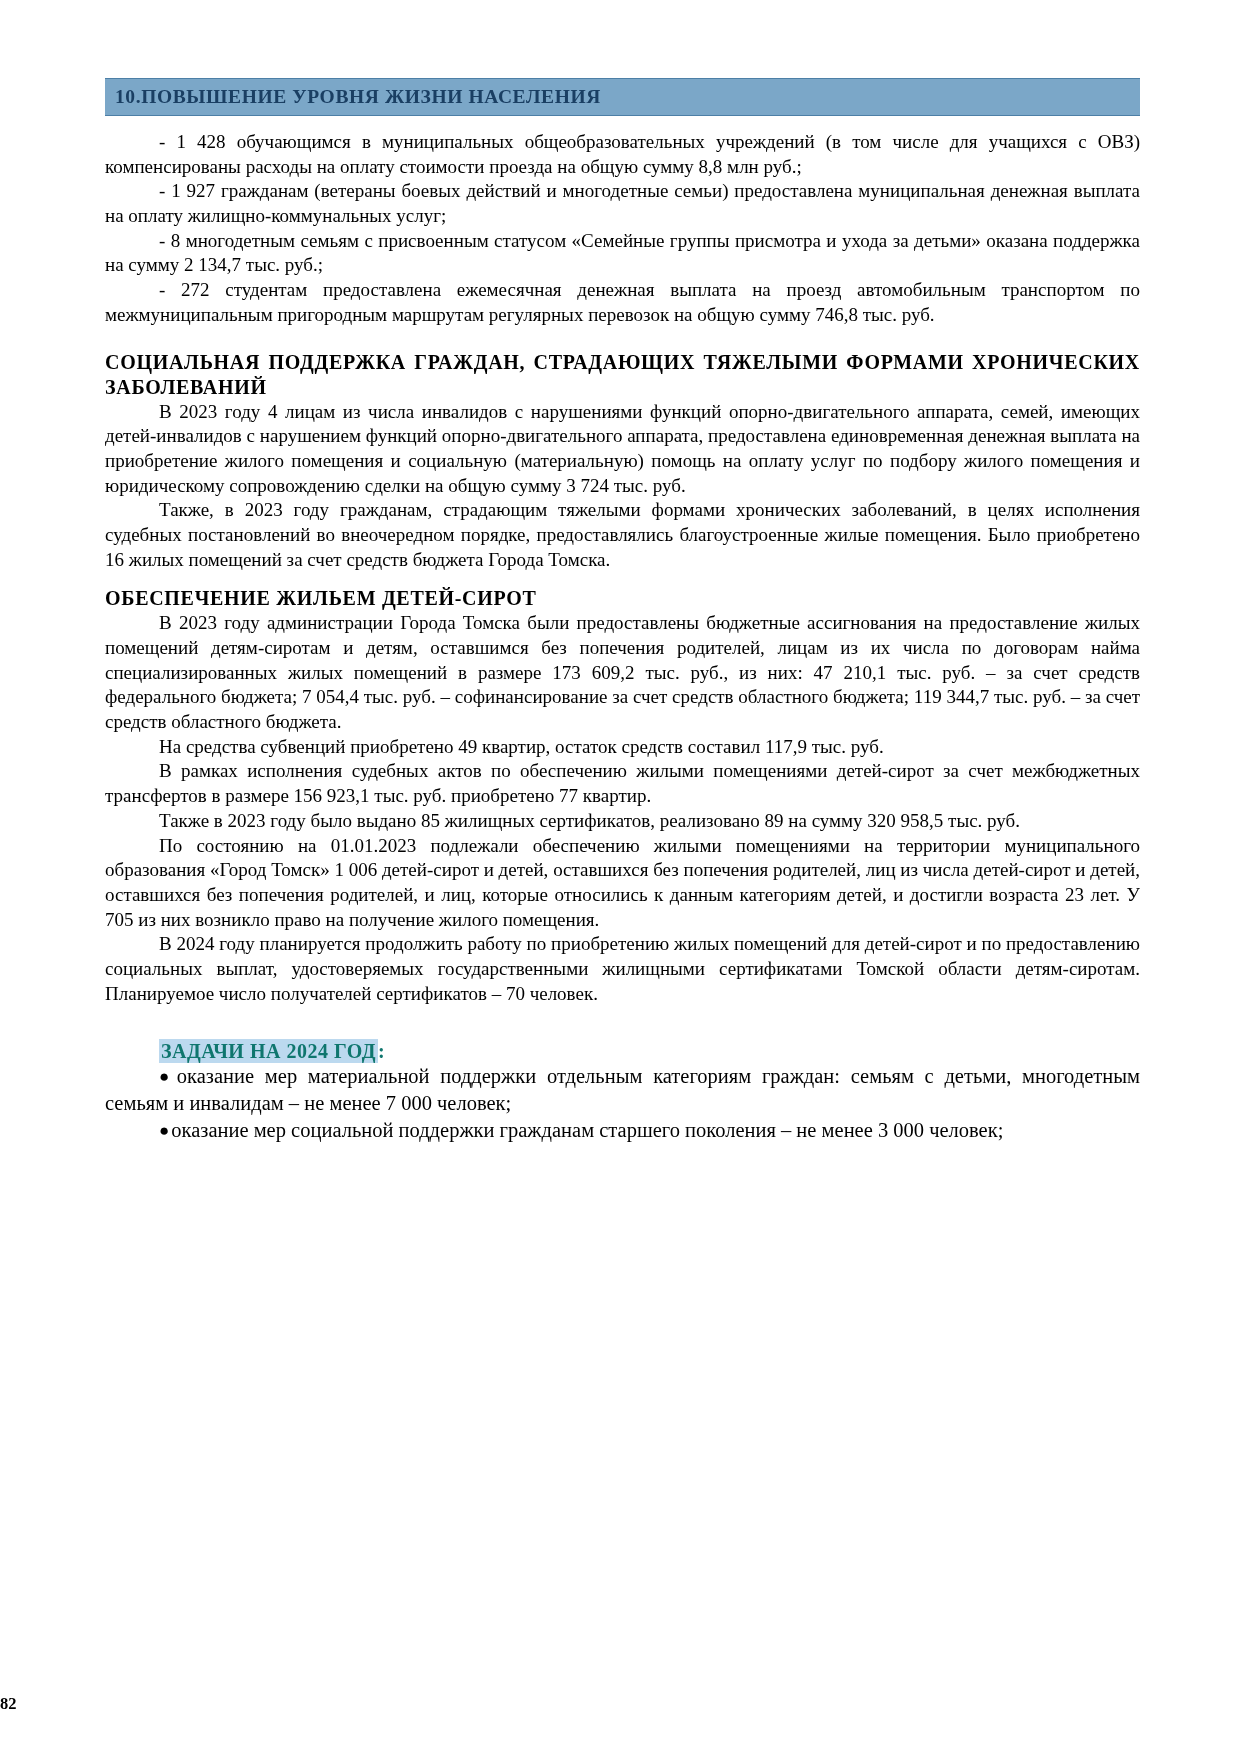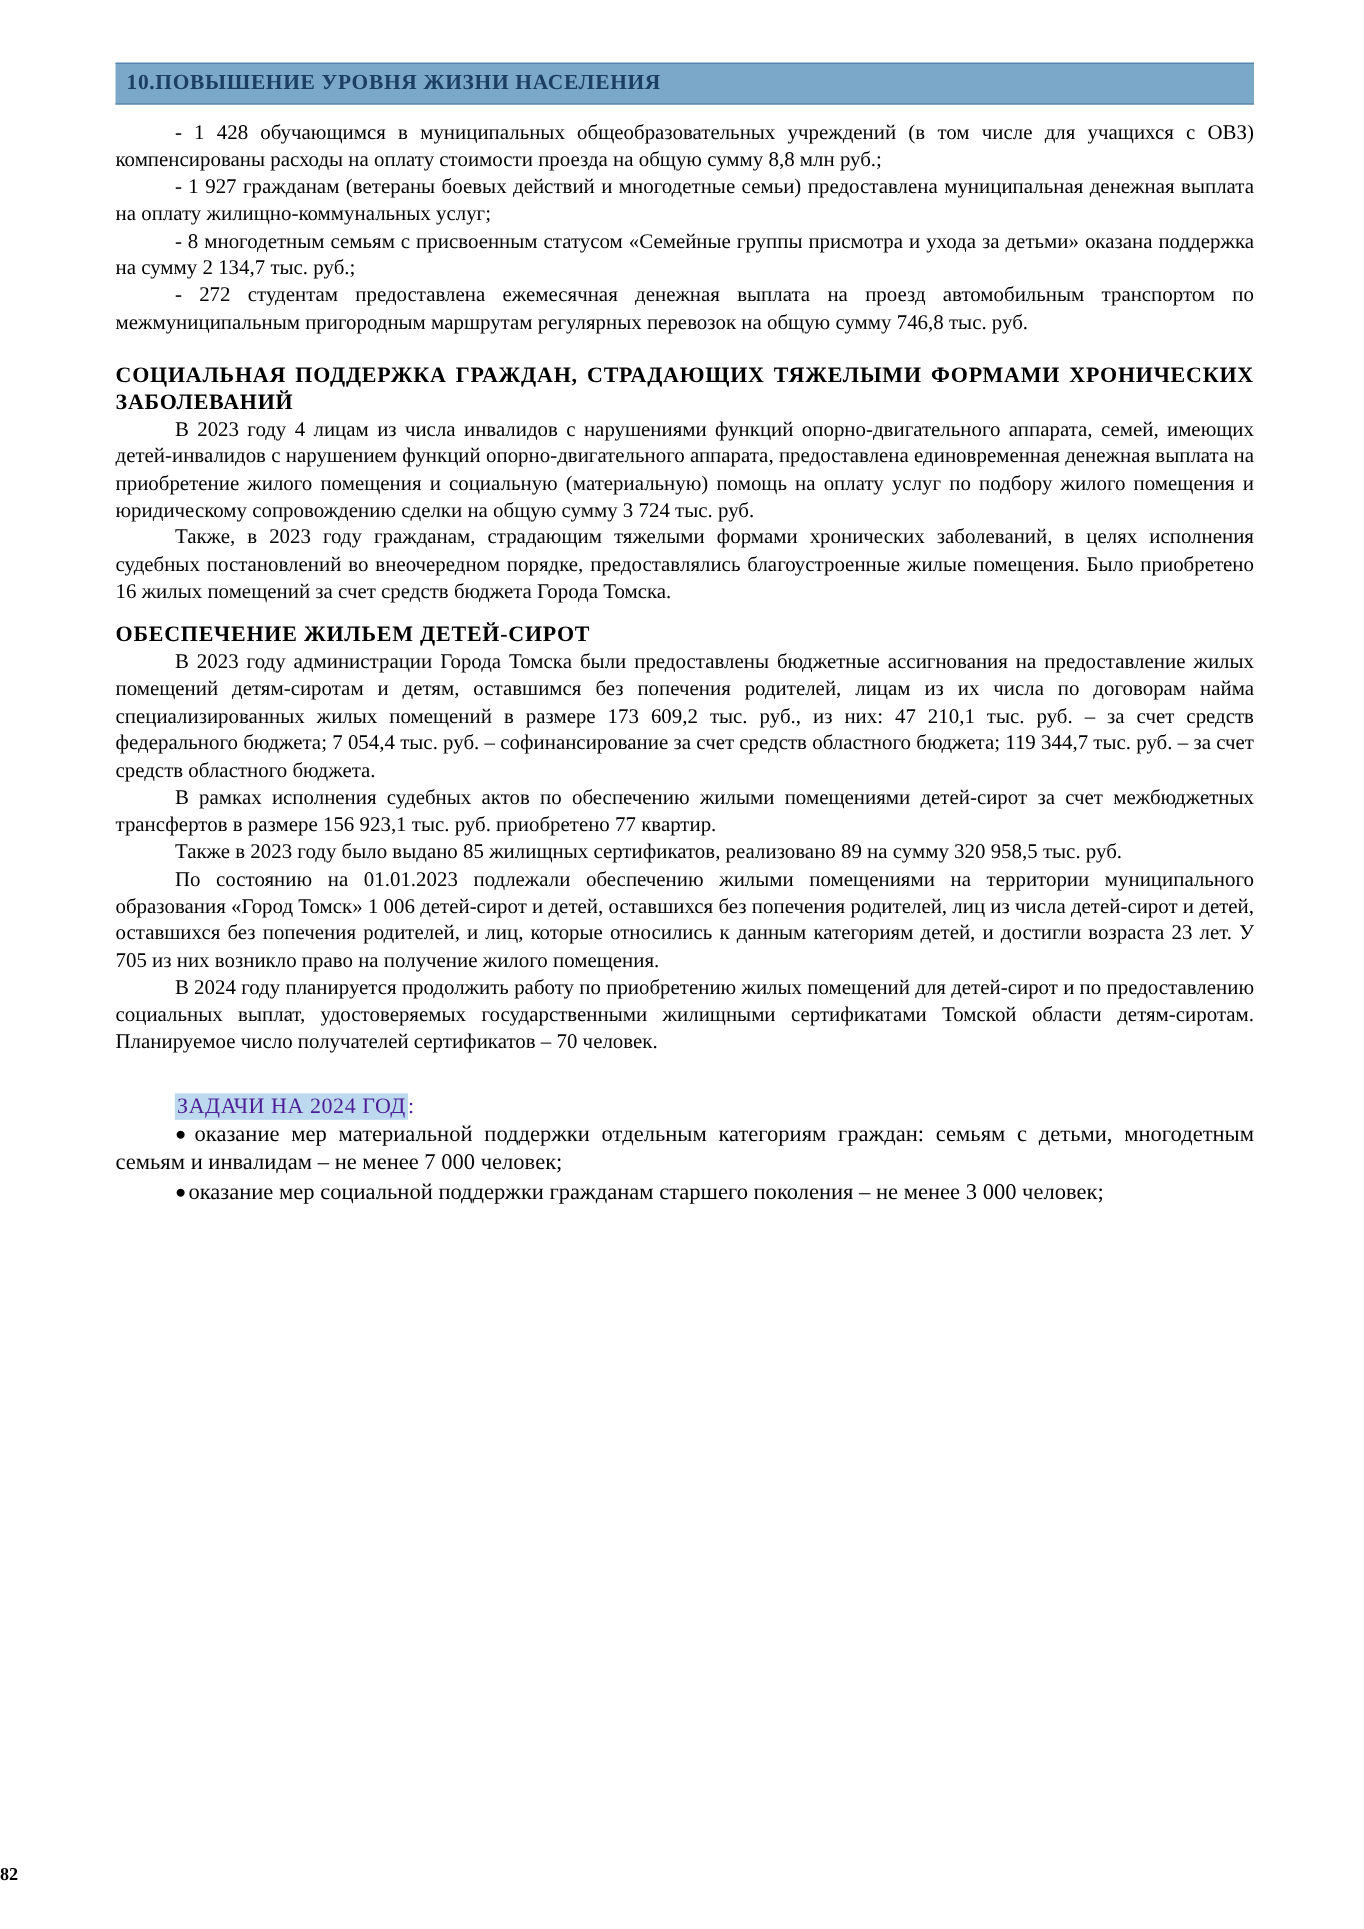--- a/index.html
+++ b/index.html
@@ -12,21 +12,21 @@
     height: 1754px;
     font-family: "Liberation Serif", serif;
     color: #000000;
     position: relative;
   }
   .page {
     position: relative;
     width: 1240px;
     height: 1754px;
     box-sizing: border-box;
-    padding: 57px 100px 40px 105px;
+    padding: 78px 100px 40px 105px;
   }
   .section-banner {
     background: #7ba7c8;
     border-top: 1px solid #4d7fa6;
     border-bottom: 1px solid #4d7fa6;
     color: #1a3f63;
     font-weight: bold;
     font-size: 19.5px;
     letter-spacing: 0.6px;
     padding: 7px 0 7px 10px;
@@ -47,22 +47,22 @@
     letter-spacing: 0.7px;
     text-align: justify;
     margin: 0;
     line-height: 1.25;
   }
   .subhead-wrap { margin: 22px 0 0 0; }
   .subhead-wrap.tight { margin-top: 14px; }
   .gap-big { height: 34px; }
   .tasks-head {
     display: inline-block;
-    color: #4c1d95;
-    font-weight: normal;
+    color: #0f766e;
+    font-weight: bold;
     font-size: 20px;
     letter-spacing: 0.5px;
   }
   .tasks-head .hl {
     background: #bcd9ef;
     padding: 1px 2px;
   }
   .tasks-line { margin: 0 0 0 54px; }
   p.bullet {
     margin: 0;
@@ -104,20 +104,21 @@
   </div>
 
   <p class="body">В 2023 году 4 лицам из числа инвалидов с нарушениями функций опорно-двигательного аппарата, семей, имеющих детей-инвалидов с нарушением функций опорно-двигательного аппарата, предоставлена единовременная денежная выплата на приобретение жилого помещения и социальную (материальную) помощь на оплату услуг по подбору жилого помещения и юридическому сопровождению сделки на общую сумму 3 724 тыс. руб.</p>
   <p class="body">Также, в 2023 году гражданам, страдающим тяжелыми формами хронических заболеваний, в целях исполнения судебных постановлений во внеочередном порядке, предоставлялись благоустроенные жилые помещения. Было приобретено 16 жилых помещений за счет средств бюджета Города Томска.</p>
 
   <div class="subhead-wrap tight">
     <p class="subhead">ОБЕСПЕЧЕНИЕ ЖИЛЬЕМ ДЕТЕЙ-СИРОТ</p>
   </div>
 
   <p class="body">В 2023 году администрации Города Томска были предоставлены бюджетные ассигнования на предоставление жилых помещений детям-сиротам и детям, оставшимся без попечения родителей, лицам из их числа по договорам найма специализированных жилых помещений в размере 173 609,2 тыс. руб., из них: 47 210,1 тыс. руб. – за счет средств федерального бюджета; 7 054,4 тыс. руб. – софинансирование за счет средств областного бюджета; 119 344,7 тыс. руб. – за счет средств областного бюджета.</p>
+  <p class="body">На средства субвенций приобретено 49 квартир, остаток средств составил 117,9 тыс. руб.</p>
   <p class="body">В рамках исполнения судебных актов по обеспечению жилыми помещениями детей-сирот за счет межбюджетных трансфертов в размере 156 923,1 тыс. руб. приобретено 77 квартир.</p>
   <p class="body">Также в 2023 году было выдано 85 жилищных сертификатов, реализовано 89 на сумму 320 958,5 тыс. руб.</p>
   <p class="body">По состоянию на 01.01.2023 подлежали обеспечению жилыми помещениями на территории муниципального образования «Город Томск» 1 006 детей-сирот и детей, оставшихся без попечения родителей, лиц из числа детей-сирот и детей, оставшихся без попечения родителей, и лиц, которые относились к данным категориям детей, и достигли возраста 23 лет. У 705 из них возникло право на получение жилого помещения.</p>
   <p class="body">В 2024 году планируется продолжить работу по приобретению жилых помещений для детей-сирот и по предоставлению социальных выплат, удостоверяемых государственными жилищными сертификатами Томской области детям-сиротам. Планируемое число получателей сертификатов – 70 человек.</p>
 
   <div class="gap-big"></div>
 
   <div class="tasks-line">
     <span class="tasks-head"><span class="hl">ЗАДАЧИ НА 2024 ГОД</span><span>:</span></span>
   </div>

